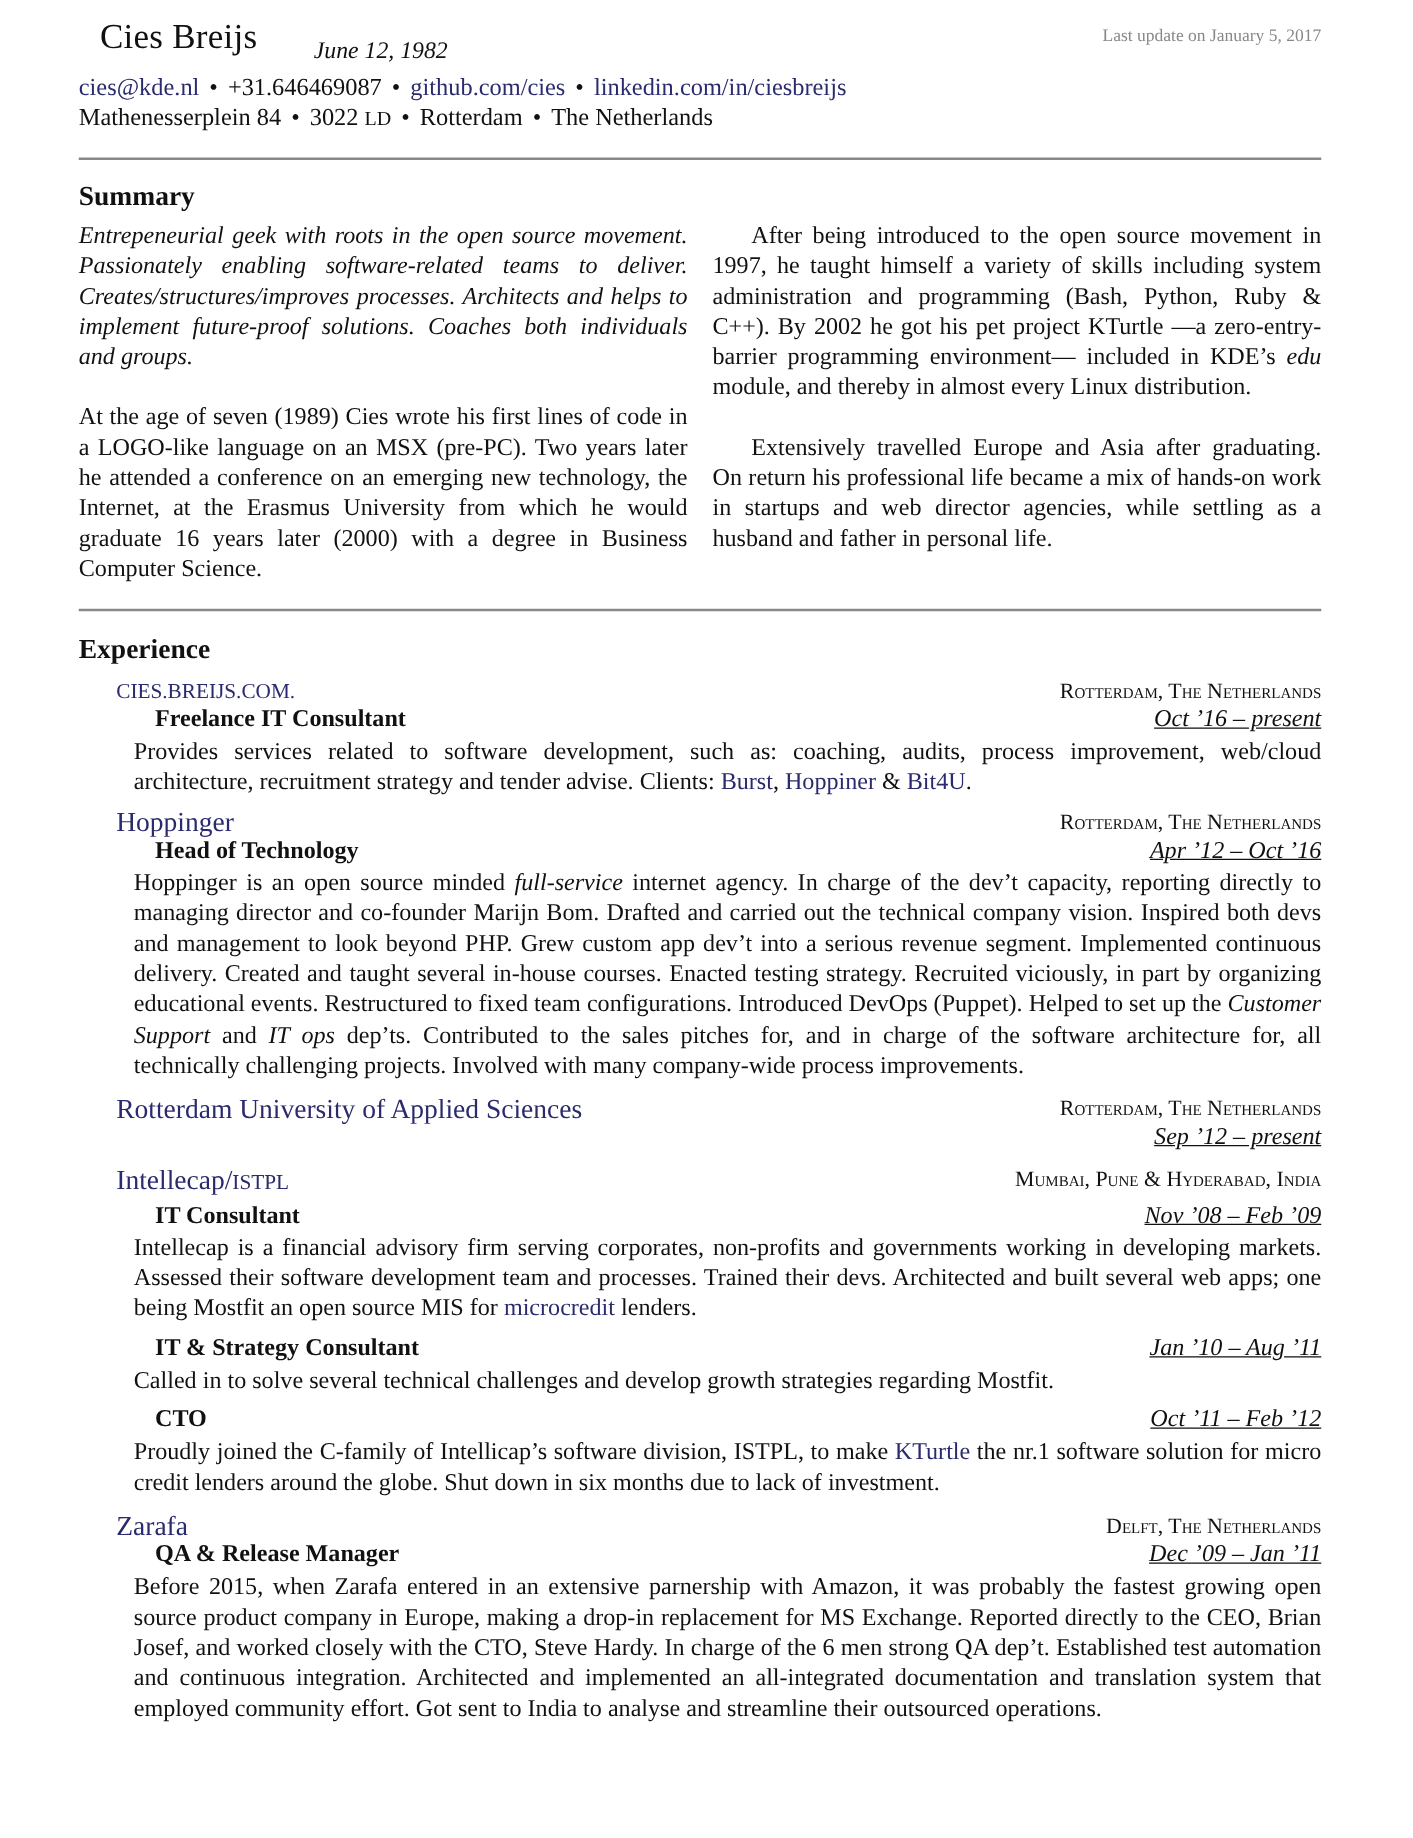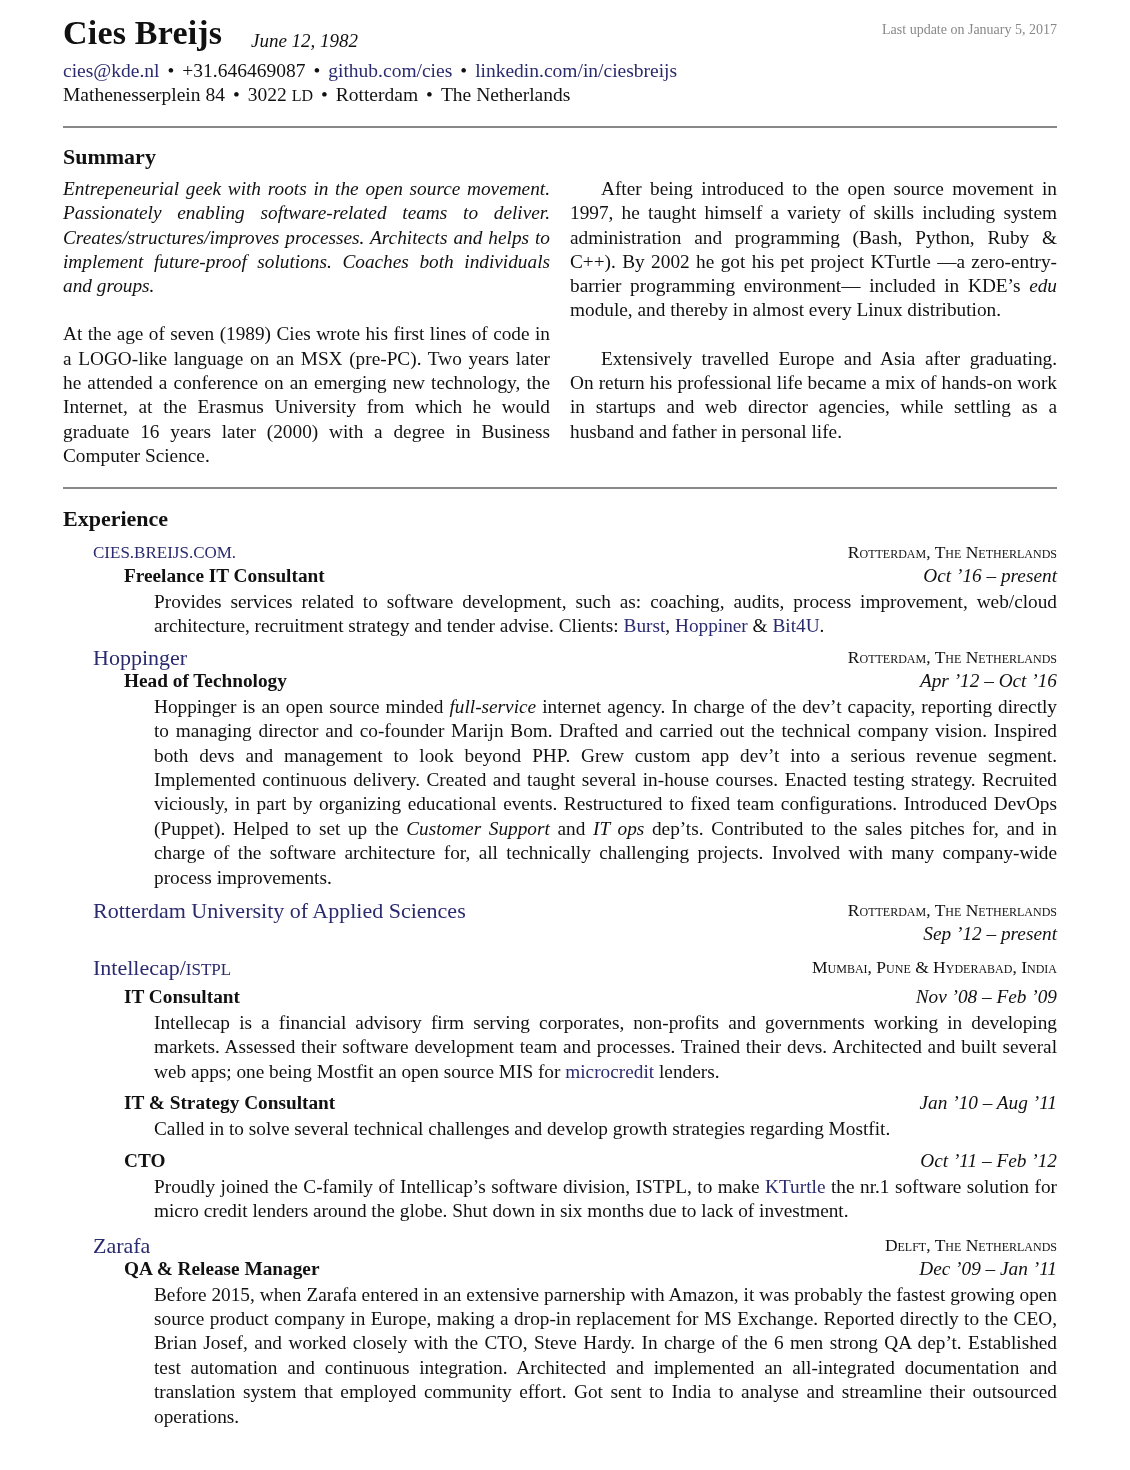--- a/index.html
+++ b/index.html
@@ -6,21 +6,21 @@
   body {
     width: 1130px; height: 1470px; position: relative; overflow: hidden;
     font-family: "Liberation Serif", "DejaVu Serif", serif;
     color: #111;
   }
   a, .link { color: #2a2a6e; text-decoration: none; }
   .page { position: absolute; left: 63px; top: 0; width: 994px; }
 
   
   .header { position: relative; height: 128px; }
-  .name { position: absolute; left: 0; top: 14px; font-size: 34px; font-weight: bold; letter-spacing: 0.2px; }
+  .name { position: absolute; left: 17px; top: 14px; font-size: 28px; font-weight: normal; letter-spacing: 0.2px; }
   .dob { position: absolute; left: 188px; top: 30px; font-size: 19px; font-style: italic; }
   .updated { position: absolute; right: 0; top: 22px; font-size: 14px; color: #888; }
   .contact { position: absolute; left: 0; top: 60px; font-size: 19.5px; white-space: nowrap; }
   .address { position: absolute; left: 0; top: 84px; font-size: 19.5px; white-space: nowrap; }
   .bullet { margin: 0 8px; }
   .sc { font-variant: small-caps; }
   .rule { position: absolute; left: 0; width: 994px; height: 1.5px; background: #888; }
 
   
   .section-title { position: absolute; left: 0; font-size: 22px; font-weight: bold; }
@@ -31,22 +31,22 @@
 
   
   .exp { position: absolute; left: 0; width: 994px; }
   .org-row { position: relative; height: 25px; }
   .org { position: absolute; left: 30px; font-size: 22px; color: #2a2a6e; }
   .org.small { font-size: 17px; top: 3px; }
   .loc { position: absolute; right: 0; top: 2px; font-size: 17.5px; font-variant: small-caps; }
   .role-row { position: relative; height: 25px; }
   .role { position: absolute; left: 61px; font-size: 19.3px; font-weight: bold; }
   .role .nb { font-weight: normal; font-style: italic; }
-  .dates { position: absolute; right: 0; font-size: 19.3px; font-style: italic; }
-  .desc { margin-left: 91px; font-size: 19.3px; line-height: 24.4px; text-align: justify; }
+  .dates { position: absolute; right: 0; font-size: 19.3px; font-style: italic; text-decoration: underline; }
+  .desc { margin-left: 44px; font-size: 19.3px; line-height: 24.4px; text-align: justify; }
   .desc em { font-style: italic; }
 </style>
 </head>
 <body>
 
 <div class="page">
 
   <div class="header">
     <div class="name">Cies Breijs</div>
     <div class="dob">June 12, 1982</div>

